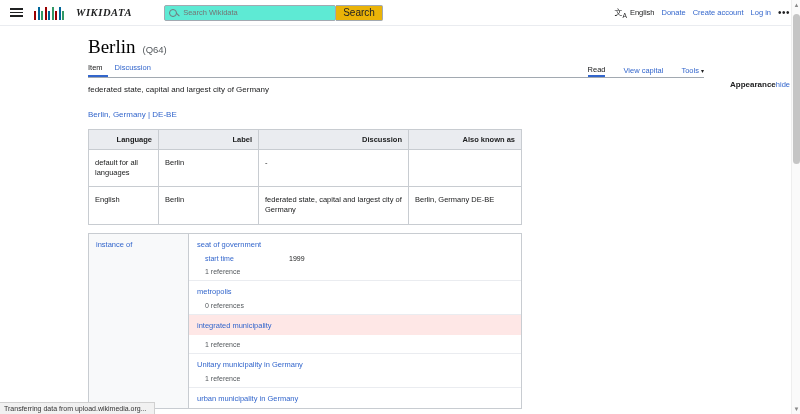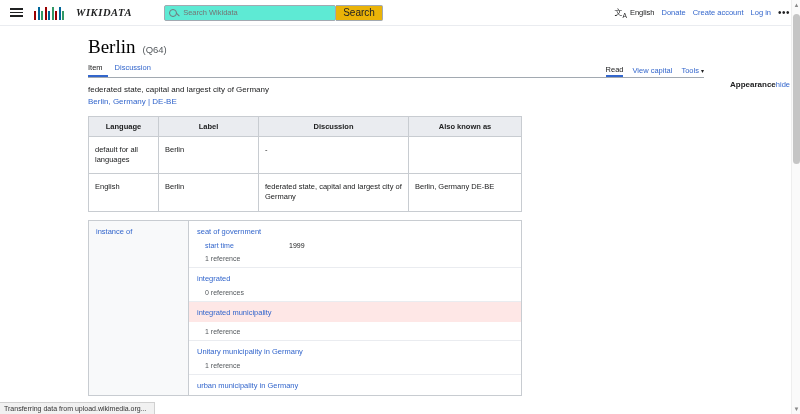--- a/index.html
+++ b/index.html
@@ -134,21 +134,21 @@
   }
   .tab.active {
     color: #202122;
     border-bottom: 2px solid #3366cc;
     padding-bottom: 1px;
   }
   .tabs-right {
     margin-left: auto;
     display: flex;
     align-items: flex-end;
-    gap: 9px;
+    gap: 18px;
     font-size: 7.5px;
   }
   .tabs-right .tab-r { color: #3366cc; cursor: pointer; padding-bottom: 2px; }
   .tabs-right .tab-r.active {
     color: #202122;
     border-bottom: 2px solid #3366cc;
     padding-bottom: 1px;
   }
   .caret { font-size: 6px; color: #202122; }
 
@@ -156,33 +156,33 @@
     position: absolute;
     right: 10px;
     top: 54px;
     display: flex;
     align-items: center;
   }
   .appearance-title { font-size: 8px; font-weight: bold; color: #202122; }
   .hide-link { font-size: 7.5px; color: #3366cc; cursor: pointer; }
 
   .desc { font-size: 8px; color: #202122; margin-top: 7px; }
-  .aliases { font-size: 8px; color: #3366cc; margin-top: 3px; }
+  .aliases { font-size: 8px; color: #3366cc; margin-top: 16px; }
 
   
   .terms-table {
     margin-top: 10px;
     width: 434px;
     border-collapse: collapse;
     border: 1px solid #c8ccd1;
     font-size: 7.5px;
   }
   .terms-table th {
     background: #eaecf0;
-    text-align: center;
+    text-align: right;
     font-weight: bold;
     color: #202122;
     padding: 5px 6px;
     border: 1px solid #c8ccd1;
     font-size: 7.5px;
   }
   .terms-table td {
     padding: 8px 6px;
     border: 1px solid #c8ccd1;
     color: #202122;
@@ -387,21 +387,21 @@
         <div class="stmt-value">
           <div class="stmt-main">seat of government</div>
           <div class="qual-row">
             <span class="qual-prop">start time</span>
             <span class="qual-val">1999</span>
           </div>
           <div class="refs">1 reference</div>
         </div>
 
         <div class="stmt-value">
-          <div class="stmt-main">integrated</div>
+          <div class="stmt-main">metropolis</div>
           <div class="refs">0 references</div>
         </div>
 
         <div class="stmt-value">
           <div class="hl-bar">
             <div class="stmt-main">integrated municipality</div>
             <div style="height:5px"></div>
           </div>
           <div class="refs">1 reference</div>
         </div>

